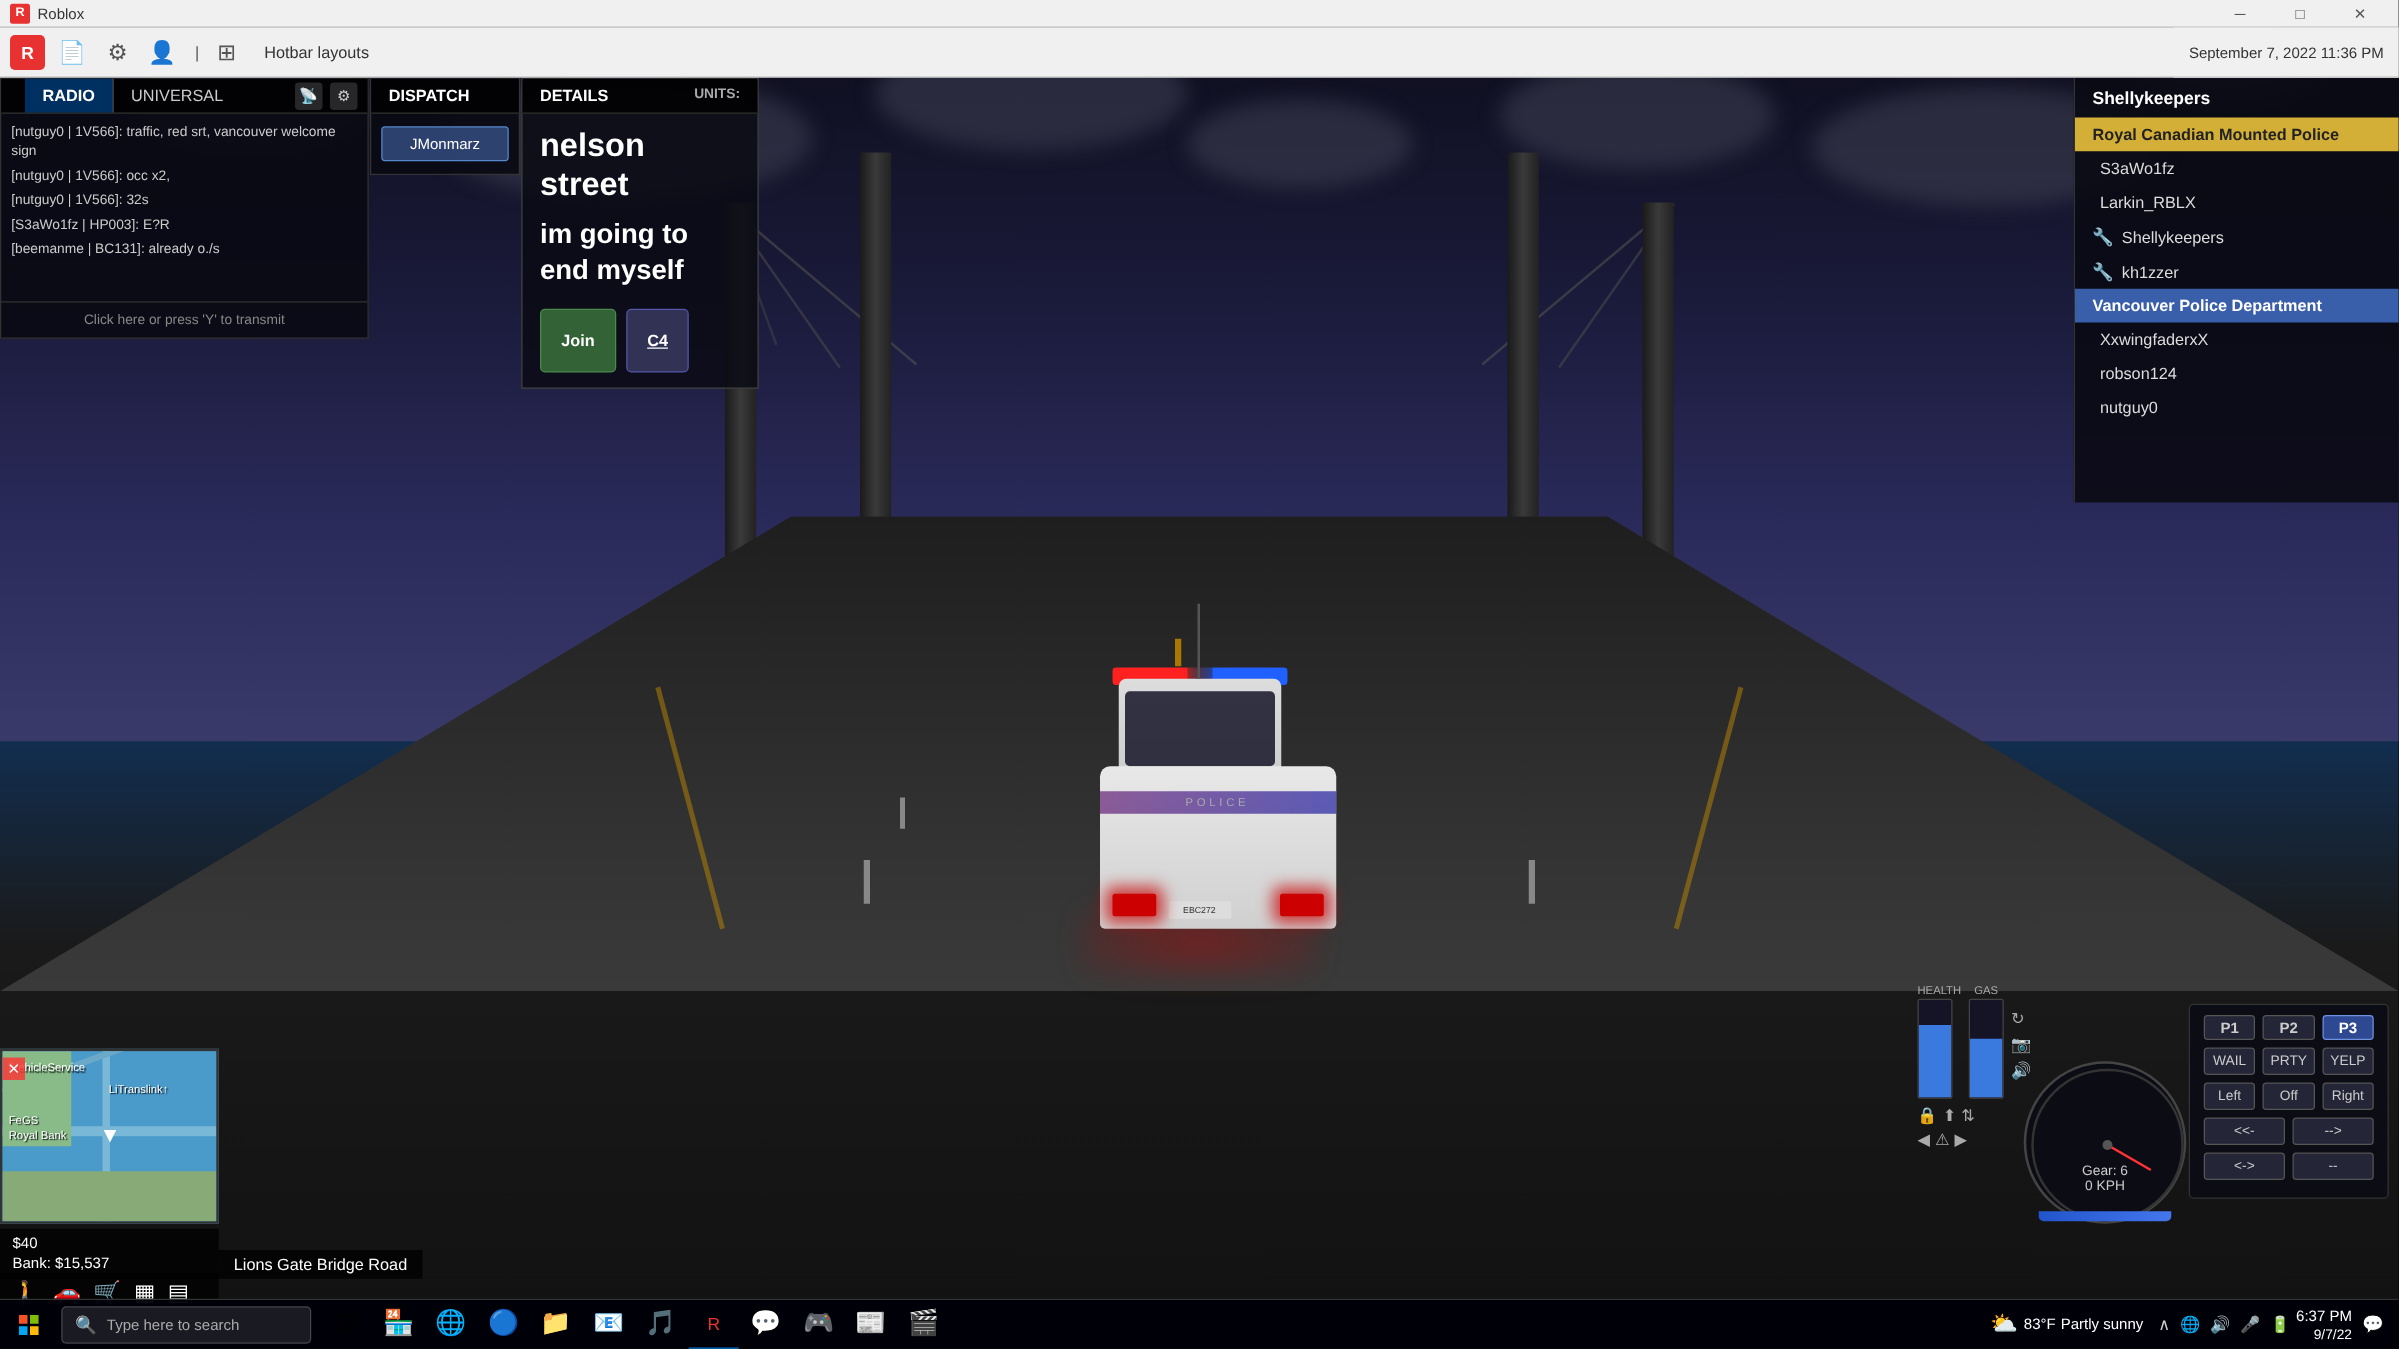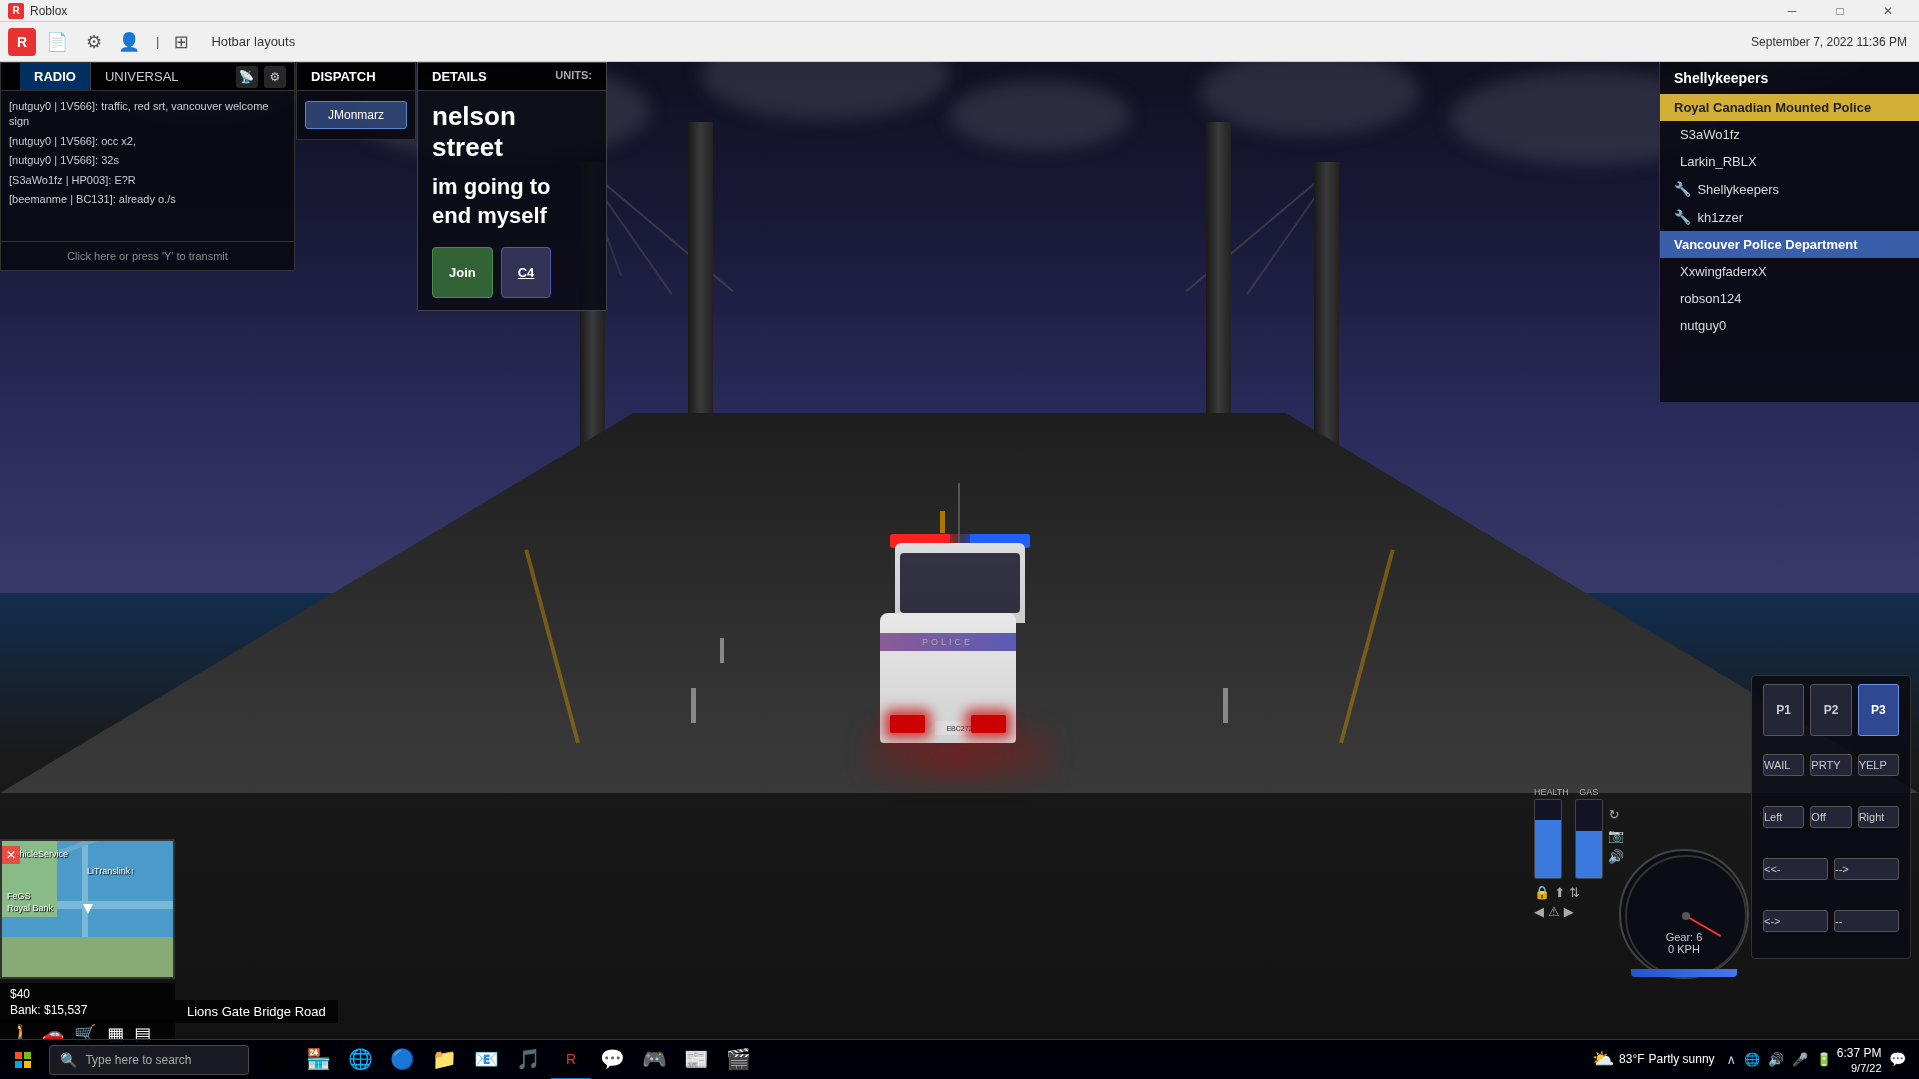--- a/index.html
+++ b/index.html
@@ -45,21 +45,21 @@
       left: 50%;
       transform: translateX(-50%);
       width: 180px;
       height: 220px;
     }
 
     .car-body {
       position: absolute;
       bottom: 0;
       left: 10px;
-      width: 136px;
+      width: 189px;
       height: 130px;
       background: linear-gradient(180deg, #e8e8e8 0%, #d0d0d0 100%);
       border-radius: 8px 8px 4px 4px;
     }
 
     .car-roof {
       position: absolute;
       bottom: 120px;
       left: 25px;
       width: 130px;
@@ -474,46 +474,47 @@
 
     .siren-row {
       display: flex;
       justify-content: space-between;
       margin-bottom: 6px;
     }
 
     .siren-btn {
       flex: 1;
       margin: 0 3px;
-      padding: 18px 0;
+      padding: 2px 0;
       background: rgba(40,40,60,0.9);
       border: 1px solid #555;
       border-radius: 3px;
       color: #ccc;
       font-size: 12px;
       font-weight: bold;
       text-align: center;
       cursor: pointer;
     }
 
     .siren-btn.active {
       background: rgba(50,80,160,0.9);
       border-color: #7090e0;
       color: white;
     }
 
     .siren-btn-small {
       flex: 1;
-      margin: 12px 3px;
+      margin: 0 3px;
       padding: 4px 0;
       background: rgba(40,40,60,0.9);
       border: 1px solid #555;
       border-radius: 3px;
       color: #ccc;
       font-size: 11px;
+      text-align: center;
       cursor: pointer;
     }
 
     
     #speedometer {
       position: absolute;
       bottom: 100px;
       right: 170px;
       width: 130px;
       height: 130px;

